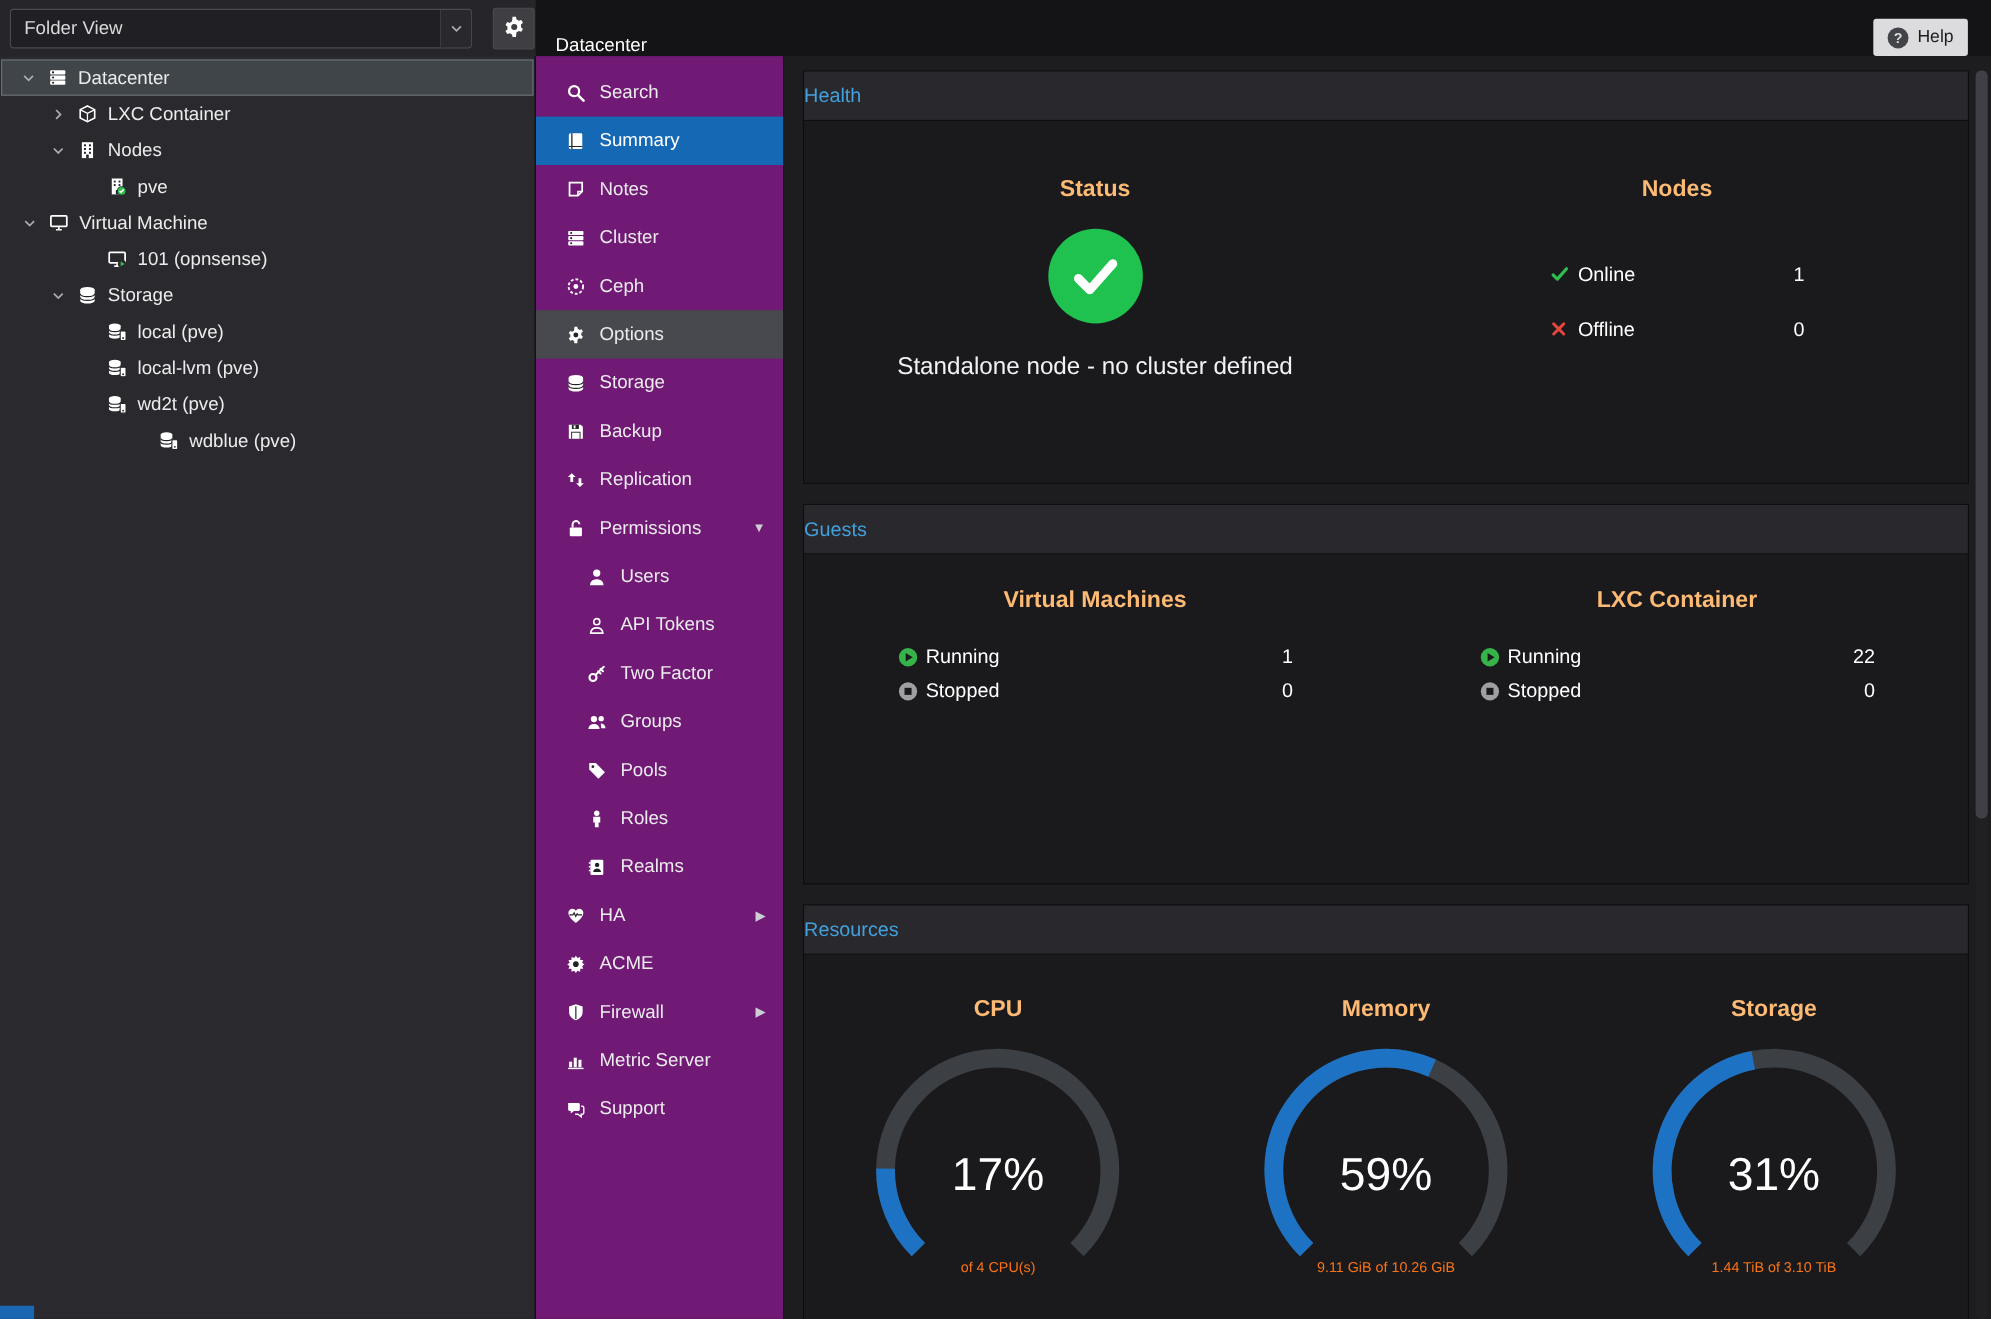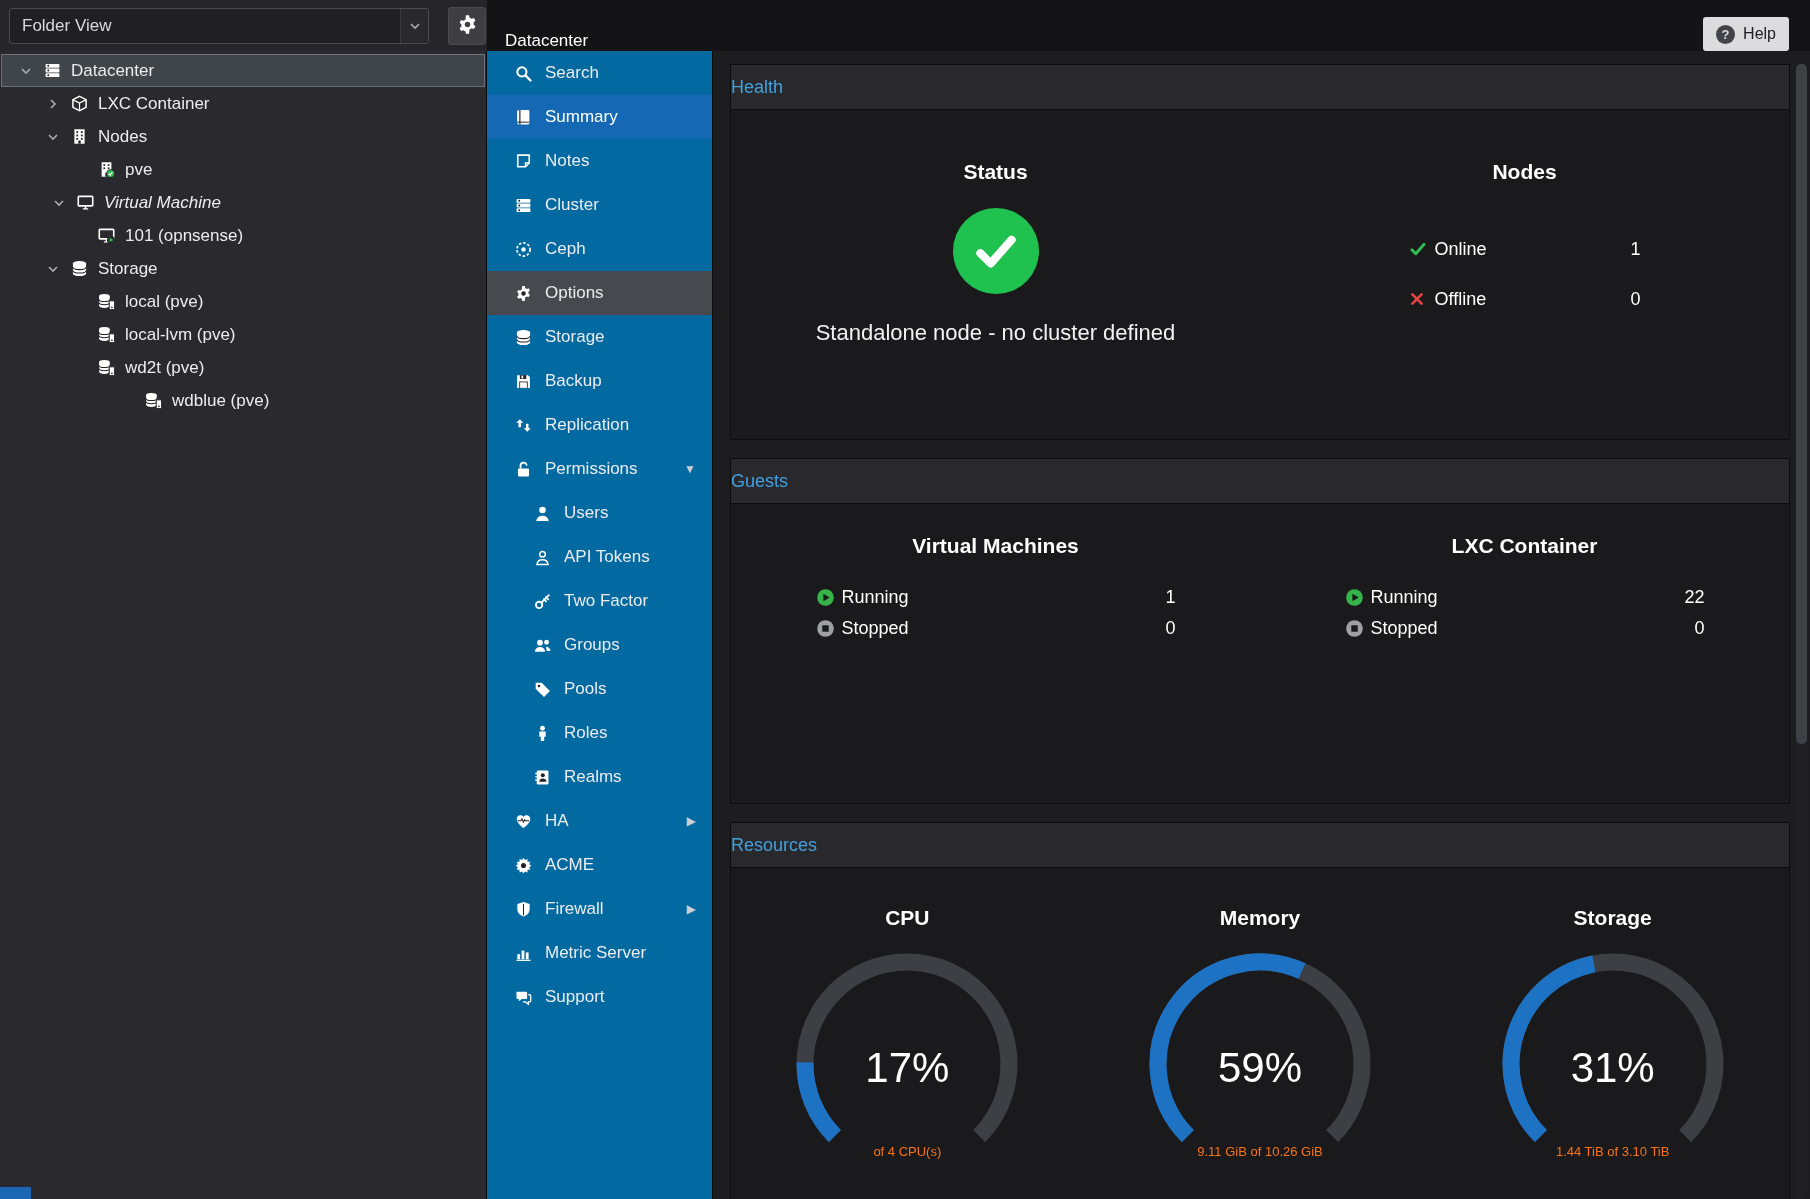--- a/index.html
+++ b/index.html
@@ -12,38 +12,38 @@
 .gearbtn{margin-left:19px;width:38px;height:38px;background:#3e3e43;border:1px solid #4a4a4f;border-radius:3px;display:flex;align-items:center;justify-content:center;cursor:pointer}
 .topbar-title{margin-left:18px;font-size:17px;color:#fff}
 .helpbtn{margin-left:auto;margin-right:21px;height:34px;background:#dcdcde;border:none;border-radius:3px;display:flex;align-items:center;gap:8px;padding:0 13px;font-size:16px;color:#1d1d21;font-family:inherit;cursor:pointer}
 .help-q{width:19px;height:19px;border-radius:50%;background:#43434a;color:#dcdcde;font-size:13px;font-weight:bold;display:flex;align-items:center;justify-content:center}
 .cols{display:flex;height:1148px}
 .tree{width:487px;flex:none;background:#2a2a2e;border-right:1px solid #0a0a0c;padding-top:3px;position:relative}
 .tree-row{height:33px;display:flex;align-items:center;font-size:17px;color:#ececee;margin:0 1px;border:1px solid transparent;cursor:pointer}
 .tree-row.selected{background:#404549;border-color:#6b727b}
 .caret{width:23px;flex:none;display:flex;align-items:center}
 .ticon{width:19px;height:19px;flex:none;margin-right:9px;display:flex;align-items:center;justify-content:center}
-.menu{width:226px;flex:none;background:#0369a1;border-right:1px solid #0a0a0c;}
+.menu{width:226px;flex:none;background:#701a75;border-right:1px solid #0a0a0c;padding-top:11px}
 .menu-item{height:44px;display:flex;align-items:center;padding:0 12px 0 26px;font-size:17px;color:#ececee;cursor:pointer}
 .menu-item .ticon{width:20px;margin-right:12px}
 .menu-item.indent{padding-left:45px}
 .menu-item.selected{background:#1569b4;color:#fff}
 .menu-item.hover{background:#47494e}
 .expander{margin-left:auto;font-size:12px;color:#cbced2;padding-right:4px}
 .content{flex:1;background:#1d1d20;padding:13px 20px 0 17px;position:relative;overflow:hidden}
 .panel{margin-bottom:18px}
 .panel-header{height:46px;background:#29292d;border:1px solid #0d0d0f;display:flex;align-items:center;padding-left:0;font-size:18px;color:#42a0dc}
 .panel-body{background:#1a1a1d;border:1px solid #0d0d0f;border-top:none}
 .health-body{display:flex;height:330px}
 .guests-body{display:flex;height:300px}
 .resources-body{display:flex;height:400px}
 .hcol{flex:1;text-align:center}
 .health-body .hcol{padding-top:50px}
 .guests-body .hcol{padding-top:30px}
-.col-heading{font-size:21px;font-weight:bold;color:#ffffff}
+.col-heading{font-size:21px;font-weight:bold;color:#fdba74}
 .status-circle{width:86px;height:86px;border-radius:50%;background:#1fc14f;margin:24px auto 0;display:flex;align-items:center;justify-content:center}
 .status-message{margin-top:26px;font-size:22px;color:#f2f2f3}
 .stat-box{width:360px;margin:24px auto 0;text-align:left}
 .stat-box.nodes{width:232px;margin-top:40px}
 .stat-row{display:flex;align-items:center;font-size:18px;color:#fff}
 .guest-rows .stat-row{height:31px}
 .nodes .stat-row{height:50px}
 .stat-ic{width:26px;flex:none;display:flex;align-items:center}
 .stat-value{margin-left:auto}
 .res-col{flex:1;text-align:center;padding-top:38px}
@@ -151,21 +151,21 @@
                 <rect x="9.2" y="6" width="1.6" height="1.6"></rect>
                 <rect x="6.9" y="11" width="2.2" height="3.8"></rect>
               </g>
               <circle cx="11.8" cy="11.8" r="4" fill="#2a2a2e"></circle>
               <circle cx="11.8" cy="11.8" r="3.3" fill="#2ebd4e"></circle>
               <path d="M10.1 11.9l1.2 1.2 2.3-2.6" stroke="#fff" stroke-width="1.3" fill="none"></path>
             </svg>
           </span>
           <span>pve</span>
         </div>
-        <div class="tree-row" style="padding-left: 51px; font-style: italic;">
+        <div class="tree-row" style="padding-left: 19px;">
           <span class="caret">
             <svg width="12" height="12" viewBox="0 0 12 12">
               <path d="M2 4l4 4 4-4" fill="none" stroke="#a9adb2" stroke-width="1.6"></path>
             </svg>
           </span>
           <span class="ticon">
             <svg viewBox="0 0 16 16" width="17" height="17">
               <rect x="1.2" y="2.2" width="13.6" height="9" rx=".8" fill="none" stroke="#fff" stroke-width="1.5"></rect>
               <path d="M5.5 14h5M8 11.5V14" stroke="#fff" stroke-width="1.4"></path>
             </svg>

